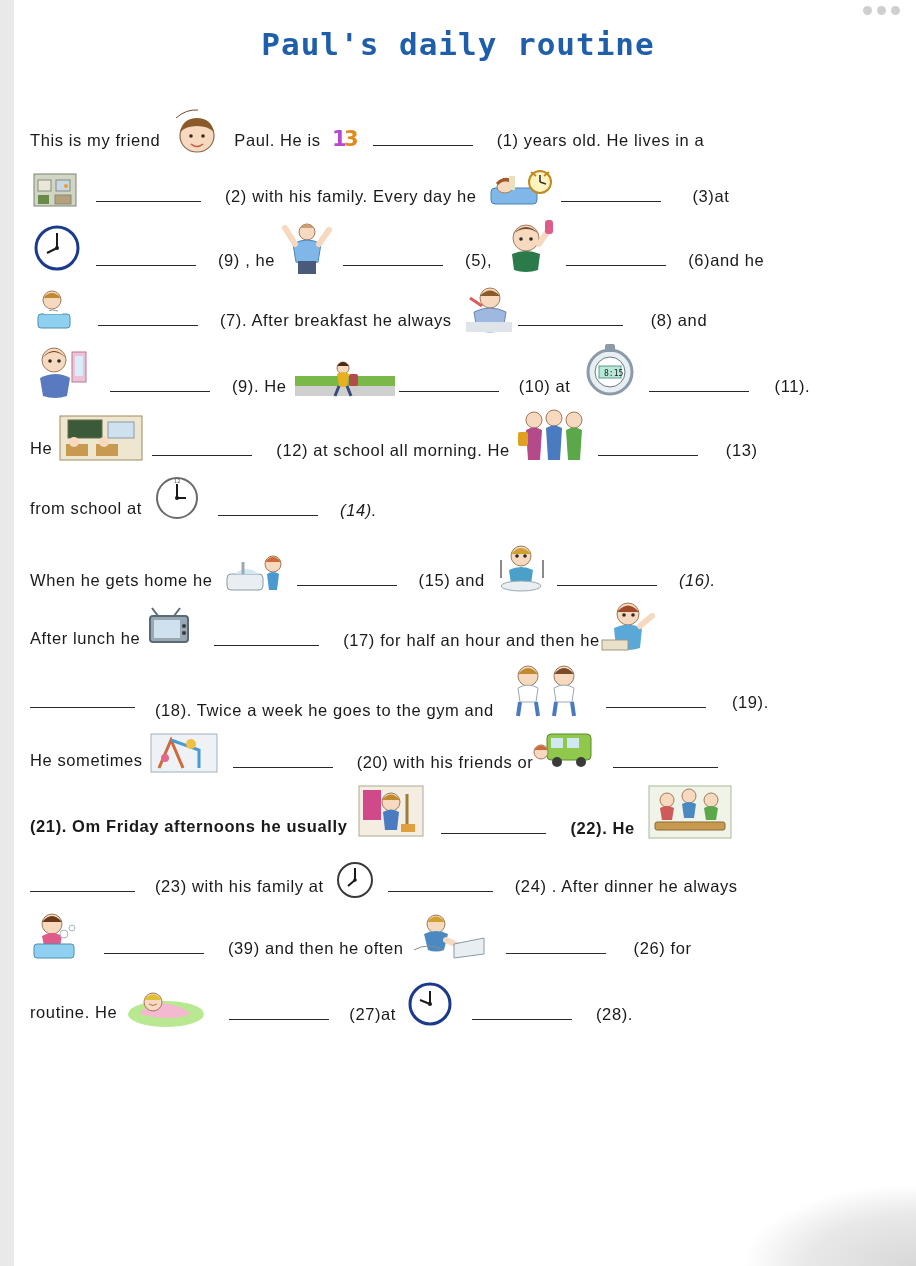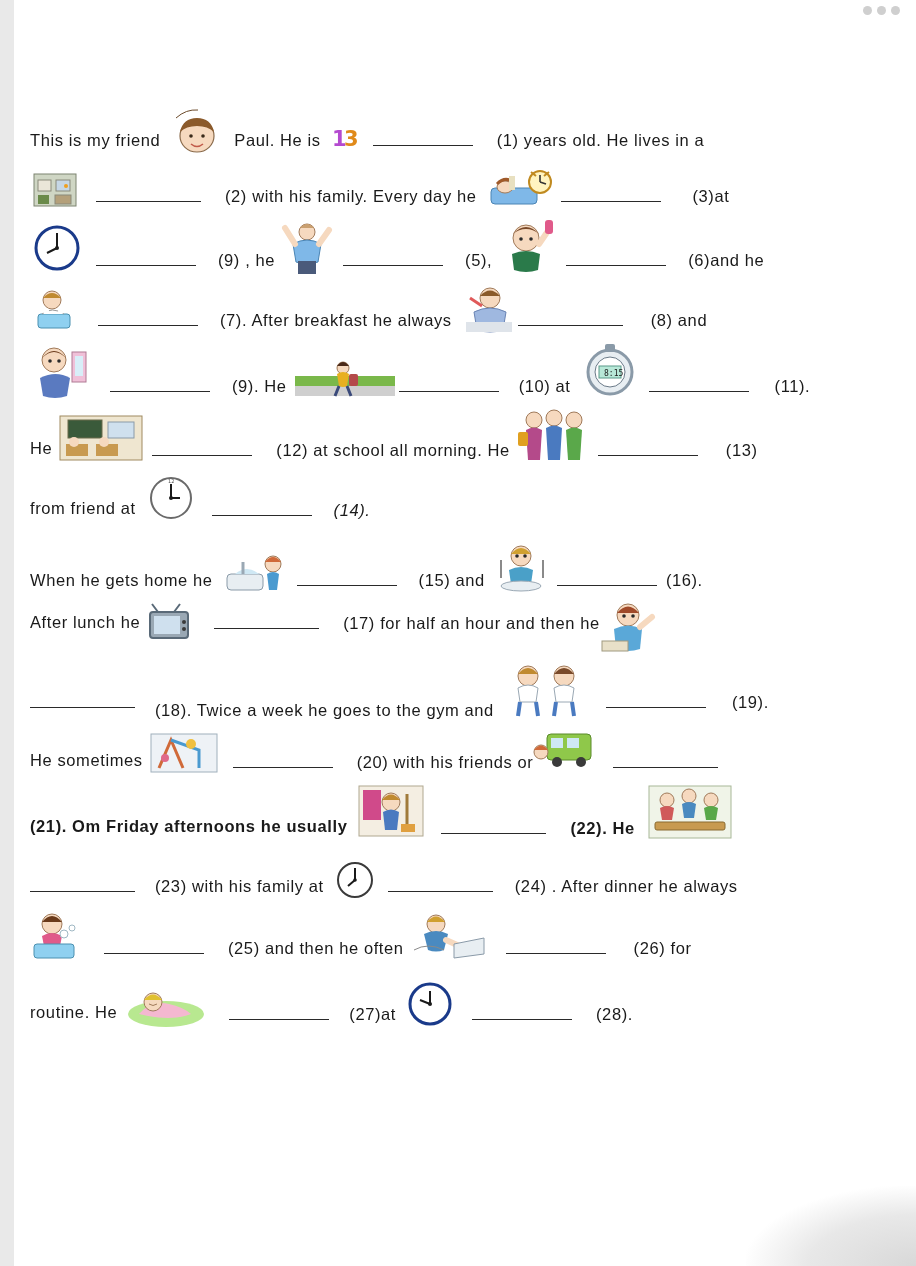--- a/index.html
+++ b/index.html
@@ -102,20 +102,21 @@
 <div class="sheet">
 
   <div class="edge-strip"></div>
 
   <div class="dots">
     <i></i>
     <i></i>
     <i></i>
   </div>
 
+  <h1 class="title">Paul's daily routine</h1>
 
   <div class="body-text">
 
     <div class="line" style="height:46px;">
       <span class="txt" style="margin-bottom:10px;">This is my friend</span>
       <span class="clip" style="margin:0 8px 2px 8px;">
         <svg width="58" height="50" viewBox="0 0 58 50">
           <ellipse cx="29" cy="30" rx="17" ry="16" fill="#f6d9bf" stroke="#8a6a4a" stroke-width="1.2"></ellipse>
           <path d="M12 26 q3-14 17-14 q14 0 17 14 q-6-6-17-6 q-11 0-17 6z" fill="#8b5a2b"></path>
           <circle cx="23" cy="30" r="1.8" fill="#3a2a1a"></circle>
@@ -290,21 +291,21 @@
           <circle cx="58" cy="16" r="8" fill="#f6d9bf" stroke="#a07a5a"></circle>
           <path d="M50 26 q8-5 16 0 l-2 30 h-12z" fill="#5aa84a"></path>
           <rect x="2" y="28" width="10" height="14" rx="2" fill="#e0a020"></rect>
         </svg>
       </span>
       <span class="blank w100" style="margin-bottom:12px;margin-left:6px;"></span>
       <span class="txt" style="margin:0 0 10px 22px;">(13)</span>
     </div>
 
     <div class="line" style="height:58px;">
-      <span class="txt" style="margin:0 8px 10px 0;">from friend at</span>
+      <span class="txt" style="margin:0 8px 10px 0;">from school at</span>
       <span class="clip" style="margin:0 0 2px 0;">
         <svg width="54" height="52" viewBox="0 0 54 52">
           <circle cx="27" cy="26" r="20" fill="#ffffff" stroke="#6a6a6a" stroke-width="2"></circle>
           <path d="M27 26 L27 12 M27 26 L36 26" stroke="#1a1a1a" stroke-width="2"></path>
           <circle cx="27" cy="26" r="2" fill="#1a1a1a"></circle>
           <text x="24" y="11" font-family="DejaVu Sans" font-size="5" fill="#555">12</text>
         </svg>
       </span>
       <span class="blank w100" style="margin-bottom:10px;margin-left:14px;"></span>
       <span class="txt" style="margin:0 0 8px 16px;font-style:italic;">(14).</span>
@@ -329,24 +330,24 @@
           <circle cx="30" cy="16" r="10" fill="#f6d9bf" stroke="#a07a5a"></circle>
           <path d="M20 14 q10-12 20 0" fill="#d0a030"></path>
           <circle cx="26" cy="16" r="1.8" fill="#2a2a2a"></circle>
           <circle cx="34" cy="16" r="1.8" fill="#2a2a2a"></circle>
           <path d="M18 30 q12-6 24 0 l-2 14 q-10 4-20 0z" fill="#4aa0c8"></path>
           <ellipse cx="30" cy="46" rx="20" ry="5" fill="#e8eef2" stroke="#9aa8b4"></ellipse>
           <path d="M10 20 l0 18 M52 20 l0 18" stroke="#8a8a8a" stroke-width="2"></path>
         </svg>
       </span>
       <span class="blank w100" style="margin-bottom:12px;margin-left:2px;"></span>
-      <span class="txt" style="margin:0 0 10px 3px;">(16).</span>
-    </div>
-
-    <div class="line" style="height:60px;align-items:center;">
+      <span class="txt" style="margin:0 0 10px 16px;font-style:italic;">(16).</span>
+    </div>
+
+    <div class="line" style="height:60px;">
       <span class="txt" style="margin:0 2px 12px 0;">After lunch he</span>
       <span class="clip" style="margin:0 0 6px 2px;">
         <svg width="56" height="46" viewBox="0 0 56 46">
           <rect x="6" y="10" width="38" height="26" rx="3" fill="#9aa8b4" stroke="#5a6a78" stroke-width="2"></rect>
           <rect x="10" y="14" width="26" height="18" fill="#cfe0ee"></rect>
           <circle cx="40" cy="20" r="2" fill="#3a3a3a"></circle>
           <circle cx="40" cy="27" r="2" fill="#3a3a3a"></circle>
           <path d="M14 10 l-6-8 M30 10 l6-8" stroke="#5a6a78" stroke-width="2"></path>
         </svg>
       </span>
@@ -459,21 +460,21 @@
         <svg width="52" height="54" viewBox="0 0 52 54">
           <circle cx="22" cy="16" r="10" fill="#f6d9bf" stroke="#a07a5a"></circle>
           <path d="M12 14 q10-12 20 0" fill="#6a3a1a"></path>
           <path d="M12 28 q10-6 20 0 l-2 10 h-16z" fill="#e05a8a"></path>
           <rect x="4" y="36" width="40" height="14" rx="3" fill="#8fd0f0" stroke="#4a90b0"></rect>
           <circle cx="34" cy="26" r="4" fill="#ffffff" stroke="#a0b8c4"></circle>
           <circle cx="42" cy="20" r="3" fill="#ffffff" stroke="#a0b8c4"></circle>
         </svg>
       </span>
       <span class="blank w100" style="margin-bottom:12px;margin-left:22px;"></span>
-      <span class="txt" style="margin:0 2px 10px 18px;">(25) and  then  he  often</span>
+      <span class="txt" style="margin:0 2px 10px 18px;">(39) and  then  he  often</span>
       <span class="clip" style="margin:0 0 2px 4px;">
         <svg width="82" height="54" viewBox="0 0 82 54">
           <circle cx="26" cy="14" r="9" fill="#f6d9bf" stroke="#a07a5a"></circle>
           <path d="M17 12 q9-11 18 0" fill="#d0a030"></path>
           <path d="M14 24 q12-6 24 0 l-4 16 q-8 3-16 0z" fill="#4a8ac0"></path>
           <path d="M36 30 l18 8" stroke="#f6d9bf" stroke-width="6" stroke-linecap="round"></path>
           <path d="M44 34 L74 28 L74 44 L44 48 z" fill="#e8eef2" stroke="#8a9aa8"></path>
           <path d="M4 40 q14-8 30 0" stroke="#8a8a8a" fill="none"></path>
         </svg>
       </span>

